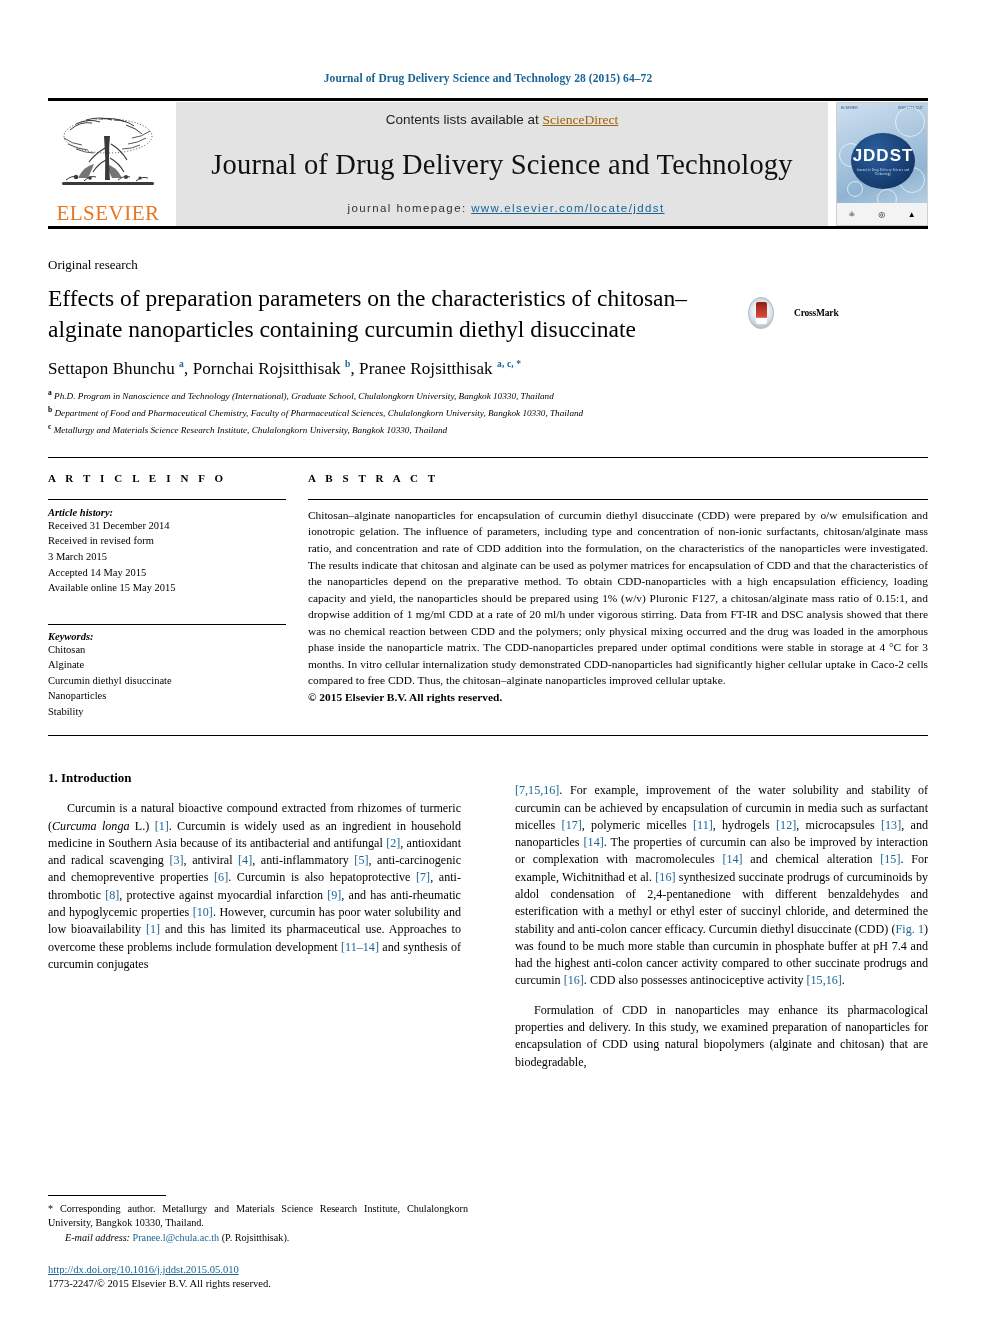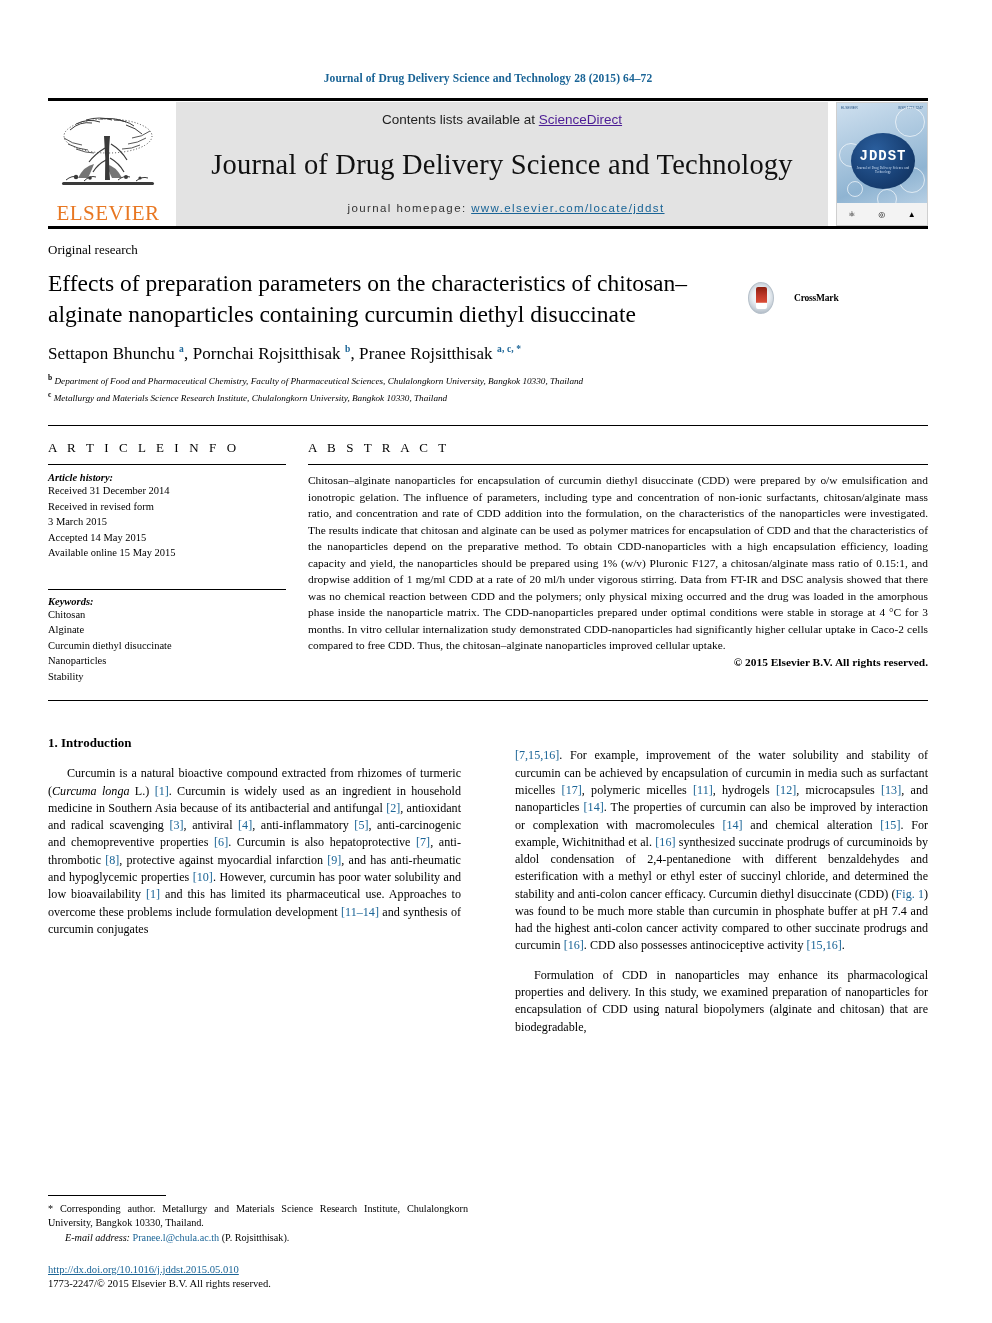--- a/index.html
+++ b/index.html
@@ -48,21 +48,21 @@
   }
   .masthead-center {
     flex: 1 1 auto;
     background: #e3e3e3;
     display: flex; flex-direction: column;
     align-items: center; justify-content: space-between;
     padding: 10px 0 12px 0;
     margin: 0 8px 0 8px;
   }
   .contents-line { font-family: "Liberation Sans", sans-serif; font-size: 13.5px; color: #222; }
-  .contents-line .sd { color: #4c1d95; }
+  .contents-line .sd { color: #a16207; font-family: Liberation Serif, serif; }
   .journal-title {
     font-family: "Liberation Serif", serif;
     font-size: 28.5px; color: #111; letter-spacing: .2px;
   }
   .homepage-line {
     font-family: "Liberation Sans", sans-serif;
     font-size: 11.5px; letter-spacing: 1.4px; color: #333; padding-left: 8px;
   }
   .homepage-line .url { color: #1a6496; }
   .cover-thumb {
@@ -76,22 +76,22 @@
     position: absolute; border-radius: 50%;
     border: 1px solid rgba(255,255,255,.65);
   }
   .cover-disc {
     position: absolute; left: 14px; top: 30px; width: 64px; height: 56px;
     border-radius: 50%;
     background: radial-gradient(circle at 38% 32%, #2b5f9e 0%, #173f73 60%, #0e2d55 100%);
     display: flex; flex-direction: column; align-items: center; justify-content: center;
   }
   .cover-disc .jddst {
-    color: #fff; font-family: Liberation Mono, monospace;
-    font-size: 14px; font-weight: bold; letter-spacing: 1px;
+    color: #fff; font-family: Liberation Sans, sans-serif;
+    font-size: 17px; font-weight: bold; letter-spacing: 1px;
   }
   .cover-disc .sub {
     color: #cfe0f5; font-size: 3px; letter-spacing: .2px; margin-top: 2px;
     text-align: center; line-height: 1.5;
   }
   .cover-topbar {
     position: absolute; top: 3px; left: 4px; right: 4px;
     display: flex; justify-content: space-between;
     font-size: 3.4px; color: #24507f;
     font-family: "Liberation Sans", sans-serif;
@@ -99,21 +99,21 @@
   .cover-footer {
     position: absolute; bottom: 0; left: 0; right: 0; height: 22px;
     background: #f3f3f3; display: flex; align-items: center;
     justify-content: space-around;
   }
   .cover-footer span { font-size: 8px; }
 
   
   .content { margin: 0 48px; }
   .kicker {
-    font-size: 13px; margin-top: 13px; font-weight: 500;
+    font-size: 13px; margin-top: 28px; font-weight: 500;
   }
   .title-row { display: flex; align-items: flex-start; margin-top: 10px; }
   .article-title {
     flex: 1 1 auto;
     font-size: 23.5px; line-height: 1.32; font-weight: normal;
     margin: 0; max-width: 690px;
   }
   .crossmark {
     flex: 0 0 auto; display: flex; align-items: center; gap: 20px;
     margin-left: 10px; margin-top: 14px;
@@ -142,33 +142,33 @@
   }
   .affil sup { font-style: normal; font-weight: bold; font-size: 7.5px; }
 
   
   .panel { margin-top: 19px; }
   .panel-rule-top { height: 1px; background: #000; }
   .panel-body { display: flex; padding-top: 14px; }
   .col-info { flex: 0 0 260px; padding-right: 22px; }
   .col-abs  { flex: 1 1 auto; }
   .sec-head {
-    font-size: 13px; font-weight: normal; letter-spacing: 3.6px;
-    font-family: "Liberation Serif", serif; margin-bottom: 8px;
+    font-size: 11px; font-weight: bold; letter-spacing: 3.6px;
+    font-family: "Liberation Serif", serif; margin-bottom: 15px;
   }
   .sec-rule { height: 1px; background: #000; margin-bottom: 7px; }
   .info-label { font-style: italic; font-size: 10.5px; font-weight: bold; }
   .info-line { font-size: 10.5px; line-height: 1.48; }
   .info-gap { height: 24px; }
   .info-rule { height: 1px; background: #000; margin: 4px 0 6px 0; }
   .abs-text {
     font-size: 11.4px; line-height: 1.45; text-align: justify;
     hyphens: auto;
   }
-  .abs-copy { text-align: right; font-size: 11.4px; margin-top: 2px; font-weight: bold; }
+  .abs-copy { text-align: left; font-size: 11.4px; margin-top: 2px; font-weight: bold; }
   .panel-rule-bottom { height: 1px; background: #000; margin-top: 16px; }
 
   
   .body-cols { display: flex; margin-top: 34px; }
   .body-col { flex: 1 1 0; }
   .body-col.left { padding-right: 27px; }
   .body-col.right { padding-left: 27px; }
   .sect-title { font-size: 13px; font-weight: bold; margin-bottom: 14px; }
   .para {
     font-size: 12.1px; line-height: 1.43; text-align: justify;
@@ -270,20 +270,21 @@
         <div class="crossmark-badge">
           <div class="crossmark-inner"></div>
         </div>
         <div class="crossmark-label">CrossMark</div>
       </div>
     </div>
 
     <div class="authors">Settapon Bhunchu <sup>a</sup>, Pornchai Rojsitthisak <sup>b</sup>, Pranee Rojsitthisak <sup>a, c, *</sup></div>
 
     <div class="affils">
+      <div class="affil"><sup>a</sup> <span>Ph.D. Program in Nanoscience and Technology (International), Graduate School, Chulalongkorn University, Bangkok 10330, Thailand</span></div>
       <div class="affil"><sup>b</sup> <span>Department of Food and Pharmaceutical Chemistry, Faculty of Pharmaceutical Sciences, Chulalongkorn University, Bangkok 10330, Thailand</span></div>
       <div class="affil"><sup>c</sup> <span>Metallurgy and Materials Science Research Institute, Chulalongkorn University, Bangkok 10330, Thailand</span></div>
     </div>
 
     <div class="panel">
       <div class="panel-rule-top"></div>
       <div class="panel-body">
 
         <div class="col-info">
           <div class="sec-head">A R T I C L E  I N F O</div>

